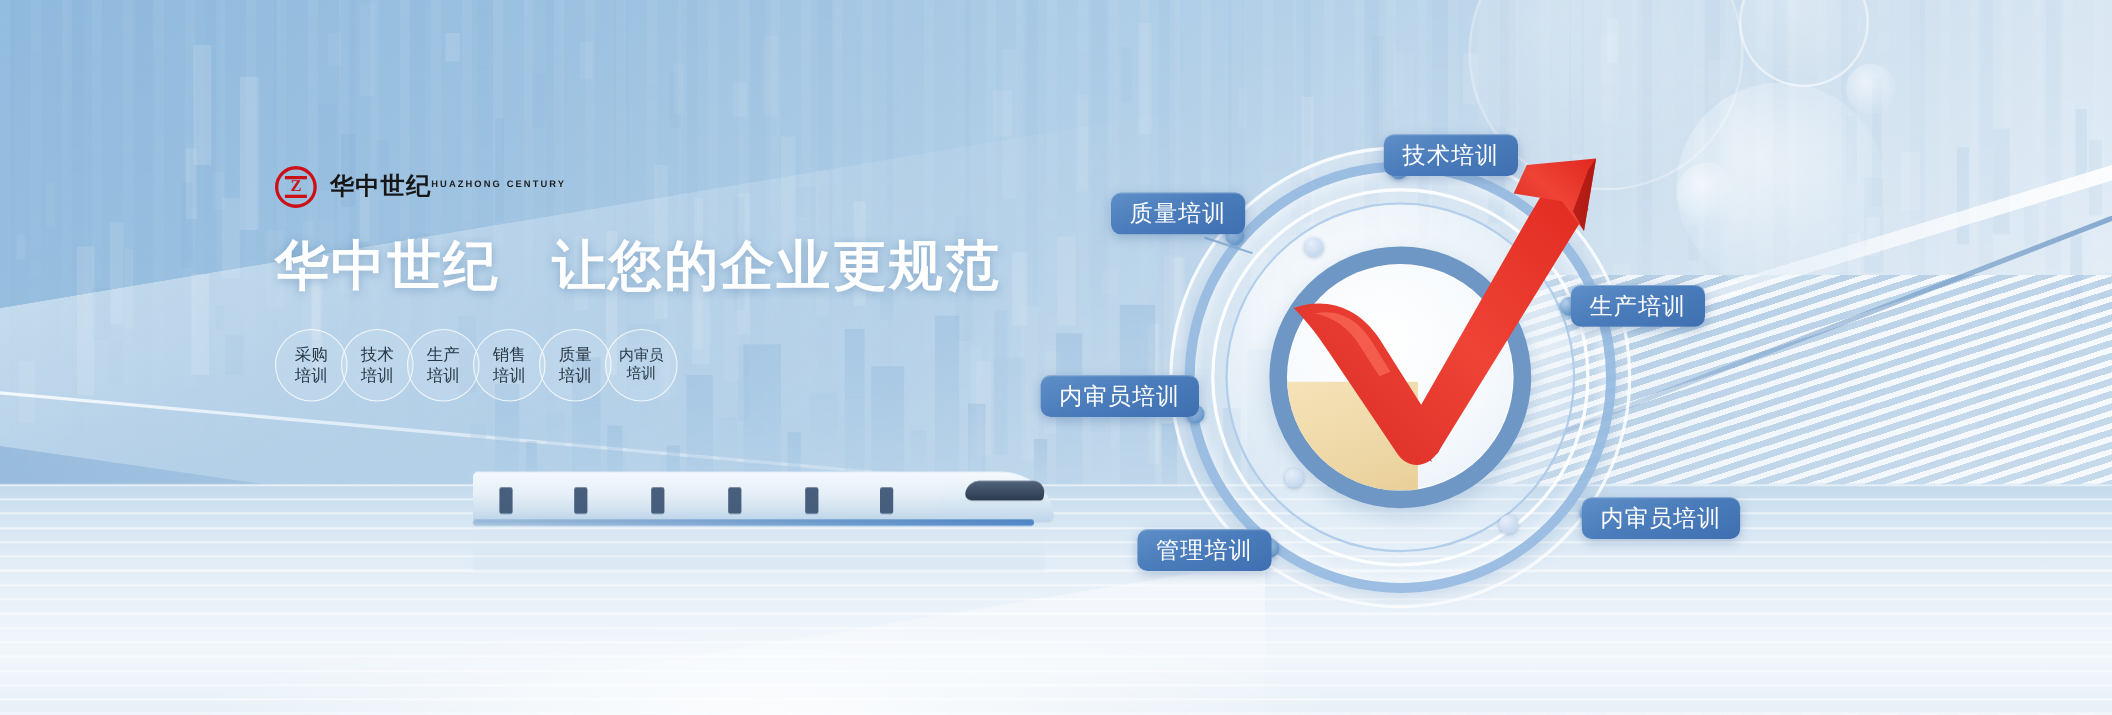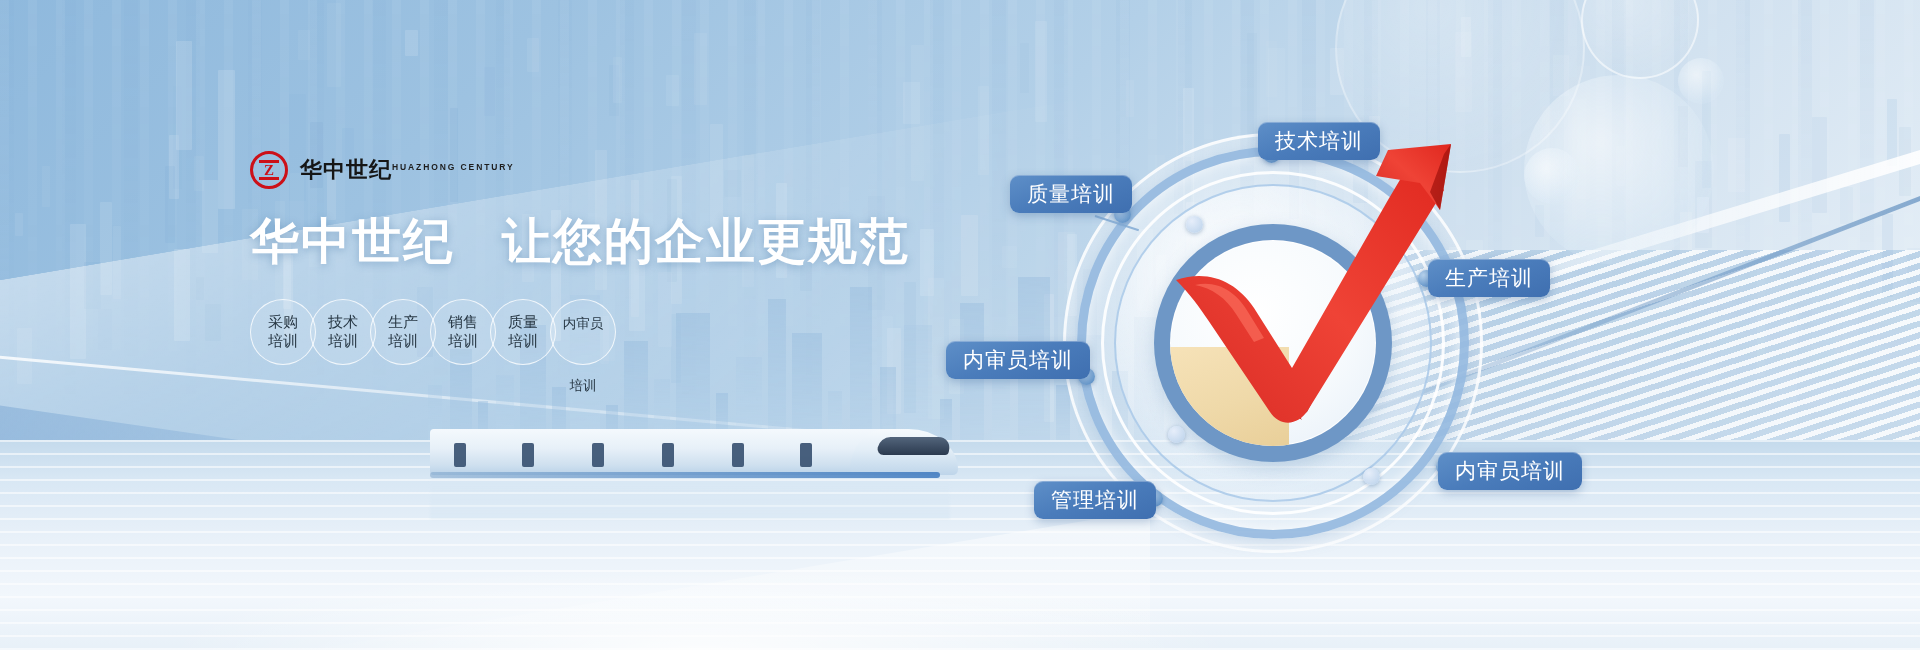--- a/index.html
+++ b/index.html
@@ -154,21 +154,21 @@
     width:66px;height:66px;border-radius:50%;
     border:1px solid rgba(255,255,255,.80);
     background:rgba(255,255,255,.10);
     display:flex;flex-direction:column;align-items:center;justify-content:center;
     margin-right:-6px;flex:none;
     box-sizing:border-box;
   }
   .circle-row .c b{
     display:block;font:400 15px/1.25 "DejaVu Sans",sans-serif;color:#273744;white-space:nowrap;
   }
-  .circle-row .c.wide b{font-size:13.5px;margin-top:45px;}
+  .circle-row .c.wide b{font-size:13.5px;}
 
   
   .train{position:absolute;left:430px;bottom:175px;width:520px;height:52px;}
   .train-body{
     position:absolute;left:0;bottom:0;width:455px;height:46px;
     background:linear-gradient(180deg,#f4f9fd 0%,#e7f0f8 42%,#cfe0ef 78%,#b9d2e8 100%);
     border-radius:4px 0 0 4px;
   }
   .train-nose{
     position:absolute;left:420px;bottom:0;width:108px;height:46px;

